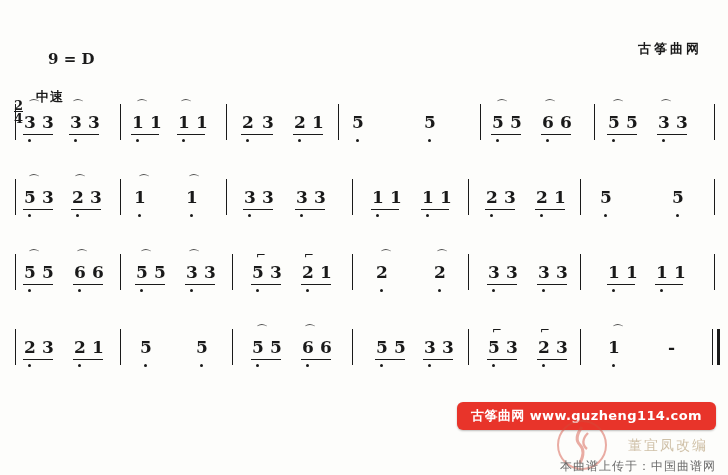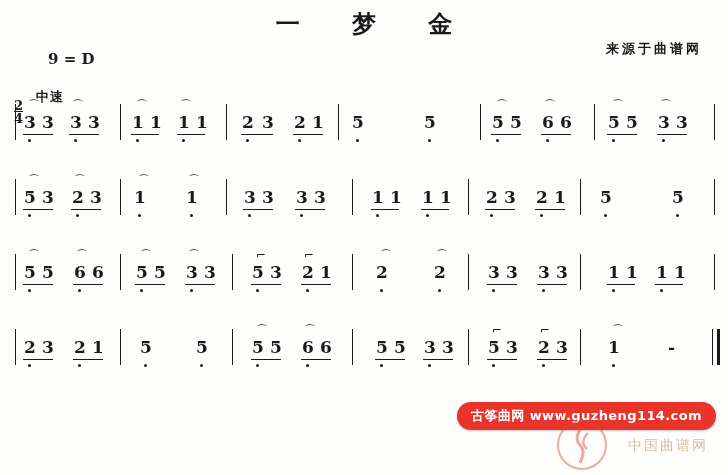--- a/index.html
+++ b/index.html
@@ -73,21 +73,21 @@
   .vib{position:absolute;font-size:12px;line-height:10px;font-family:"DejaVu Sans",sans-serif;}
 
   
   .badge{
     position:absolute;right:12px;bottom:45px;
     background:#e8342a;
     color:#fff;
     font-size:13px;
     font-weight:700;
     padding:5px 14px;
-    border-radius:14px;
+    border-radius:6px;
     letter-spacing:.4px;
     font-family:"DejaVu Sans", sans-serif;
     box-shadow:0 1px 2px rgba(0,0,0,.25);
   }
   .wm-text{
     position:absolute;right:20px;bottom:20px;
     font-size:14px;
     color:#c8b79a;
     letter-spacing:2px;
     font-family:"DejaVu Serif", serif;
@@ -104,24 +104,23 @@
     position:absolute;right:120px;bottom:4px;
     width:52px;height:52px;
     opacity:.45;
   }
 </style>
 </head>
 <body>
 
 <div class="sheet">
 
-  <div class="title">一  梦  金</div>
 
   <div class="composer">
-    <div>来源于曲谱网</div>
+    <div>古筝曲网</div>
   </div>
 
   <div class="keysig">9 = D</div>
   <div class="tempo">中速</div>
 
   <div class="meter">
     <span class="num">2</span>
     <span class="den">4</span>
   </div>
 
@@ -384,15 +383,16 @@
   </div>
 
   <div class="badge">古筝曲网 www.guzheng114.com</div>
 
   <svg class="wm-logo" viewBox="0 0 52 52">
     <circle cx="26" cy="26" r="24" fill="none" stroke="#d34b3a" stroke-width="2"></circle>
     <path d="M26 8 C20 16 20 22 24 26 C28 30 28 36 24 44" fill="none" stroke="#d34b3a" stroke-width="3"></path>
     <path d="M32 14 C26 20 26 26 31 30" fill="none" stroke="#d34b3a" stroke-width="2.4"></path>
   </svg>
 
-  <div class="wm-text">中国曲谱网</div>
+  <div class="wm-text">董宜凤改编</div>
+  <div class="wm-bottom">本曲谱上传于：中国曲谱网</div>
 
 </div>
 
 </body></html>

